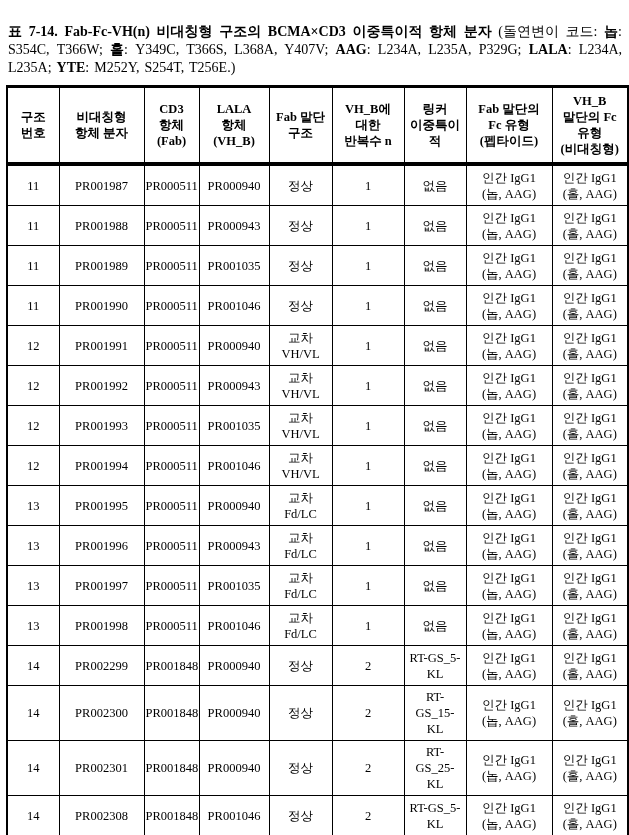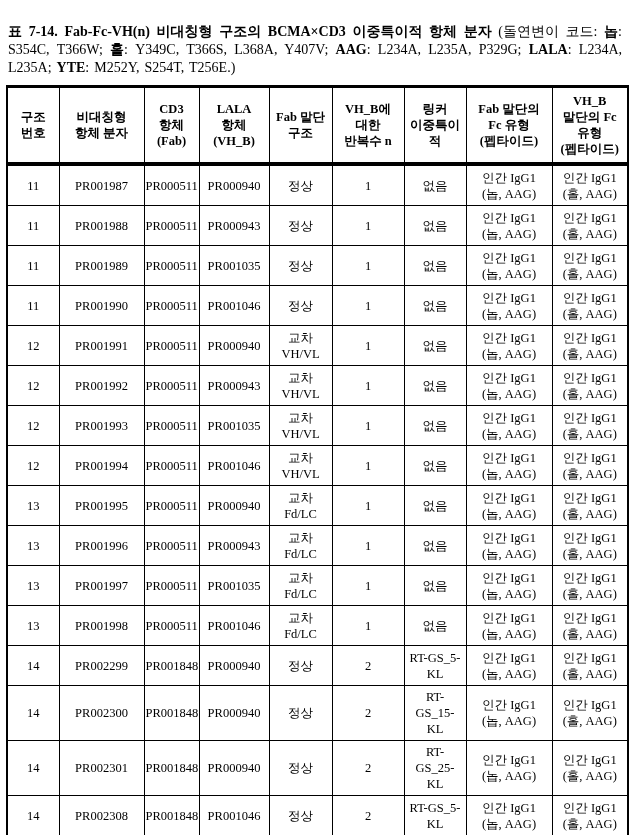--- a/index.html
+++ b/index.html
@@ -93,21 +93,21 @@
 대한
 반복수 n</th>
           <th>링커
 이중특이적</th>
           <th>Fab 말단의
 Fc 유형
 (펩타이드)</th>
           <th>VH_B
 말단의 Fc
 유형
-(펩타이드)</th>
+(비대칭형)</th>
         </tr>
     </thead>
     <tbody id="table-body">
         <tr>
           <td>11</td>
           <td>PR001987</td>
           <td>PR000511</td>
           <td>PR000940</td>
           <td>정상</td>
           <td>1</td>

